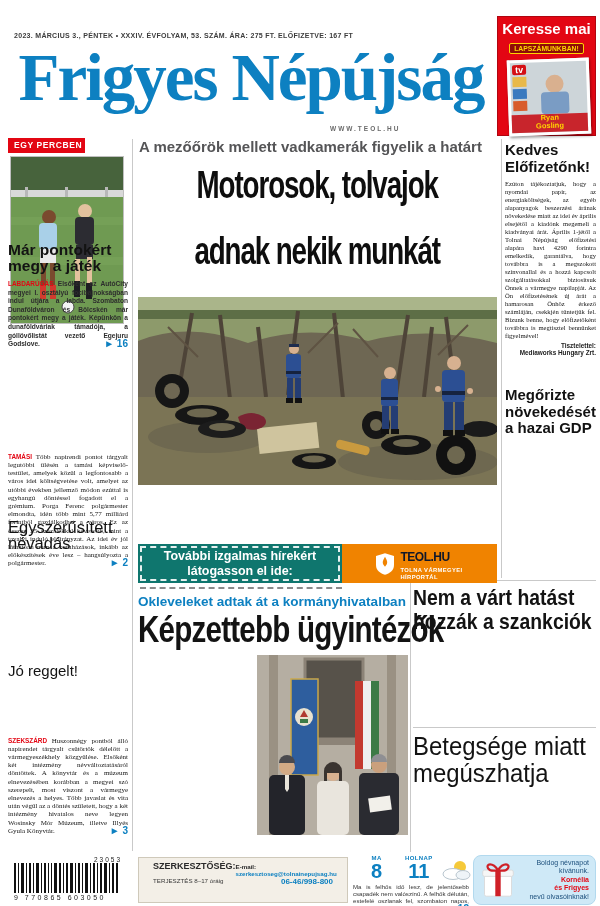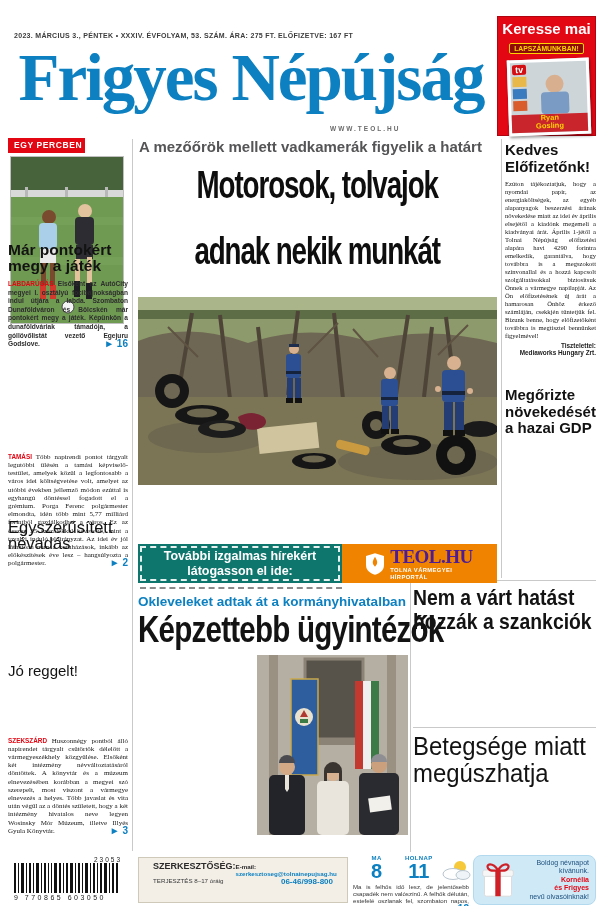--- a/index.html
+++ b/index.html
@@ -34,21 +34,21 @@
 
   .badge-red{background:#e30613;color:#fff;font-family:"Liberation Sans",sans-serif;font-weight:700;
              font-size:8.5px;letter-spacing:.6px;padding:2px 3px 3px 6px;display:inline-block}
   .photo-frame{border:1px solid #bfbfbf;background:#dcdcdc;overflow:hidden}
 
   .banner-blue{background:#0f766e;display:flex;align-items:center;justify-content:center}
   .banner-blue .inner{border:2px dashed rgba(255,255,255,.9);width:calc(100% - 8px);height:calc(100% - 8px);
         display:flex;align-items:center;justify-content:center;text-align:center;
         font-family:"Liberation Sans",sans-serif;font-weight:700;font-size:12.5px;line-height:15px;color:#fff}
   .banner-orange{background:#f08300;display:flex;align-items:center;justify-content:center;gap:6px}
-  .teol-word{font-family:Liberation Serif, serif;font-weight:700;font-size:19px;color:#4c1d95;letter-spacing:-.5px;line-height:20px}
+  .teol-word{font-family:Liberation Sans, sans-serif;font-weight:700;font-size:12px;color:#0f172a;letter-spacing:-.5px;line-height:20px}
   .teol-sub{font-family:"Liberation Sans",sans-serif;font-weight:700;font-size:5.8px;color:#fff;letter-spacing:.4px;line-height:7px}
 
   .dash-dark{border-top:2px dashed #8a8a8a}
 
   .rtitle{font-family:"Liberation Sans",sans-serif;font-weight:700;font-size:15px;line-height:16.5px;color:#121212}
 
   .footbox{background:#f3efe7;border:1px solid #cfc9ba}
   .footlabel{font-family:"Liberation Sans",sans-serif;font-size:6.2px;color:#3a3a3a}
   .footphone{font-family:"Liberation Sans",sans-serif;font-weight:700;font-size:8px;color:#0d80c1}
 

